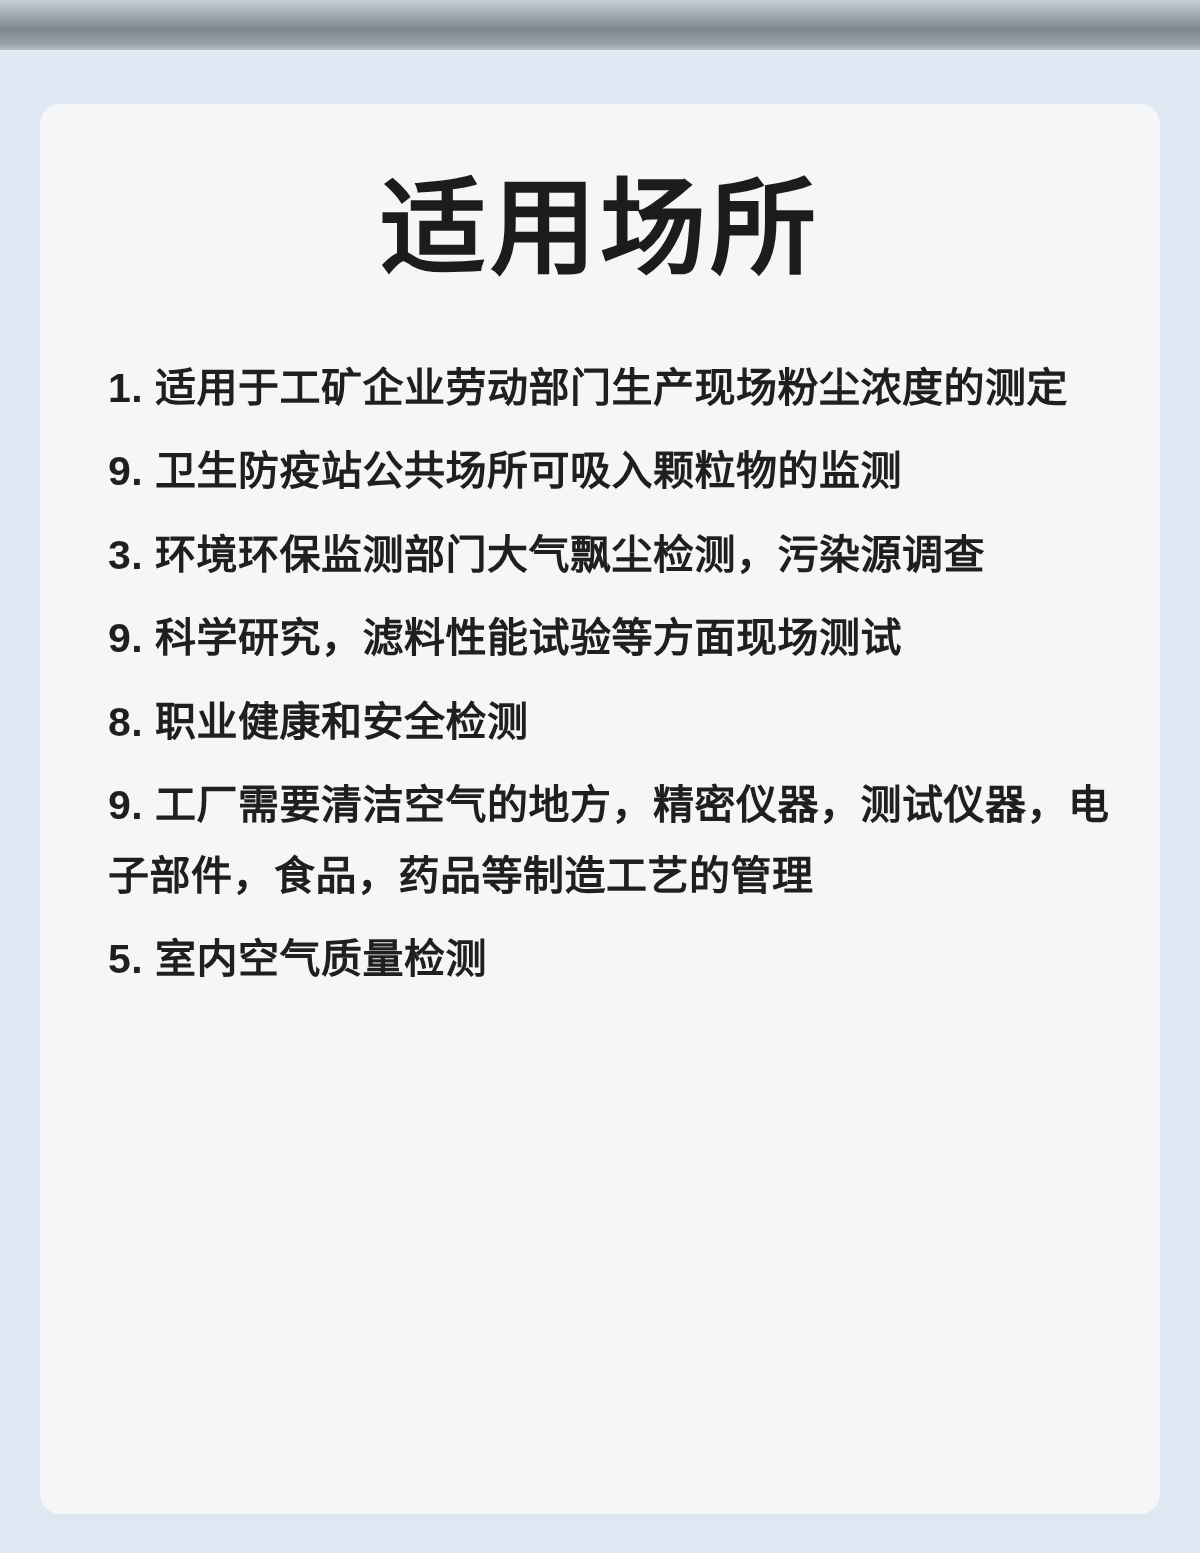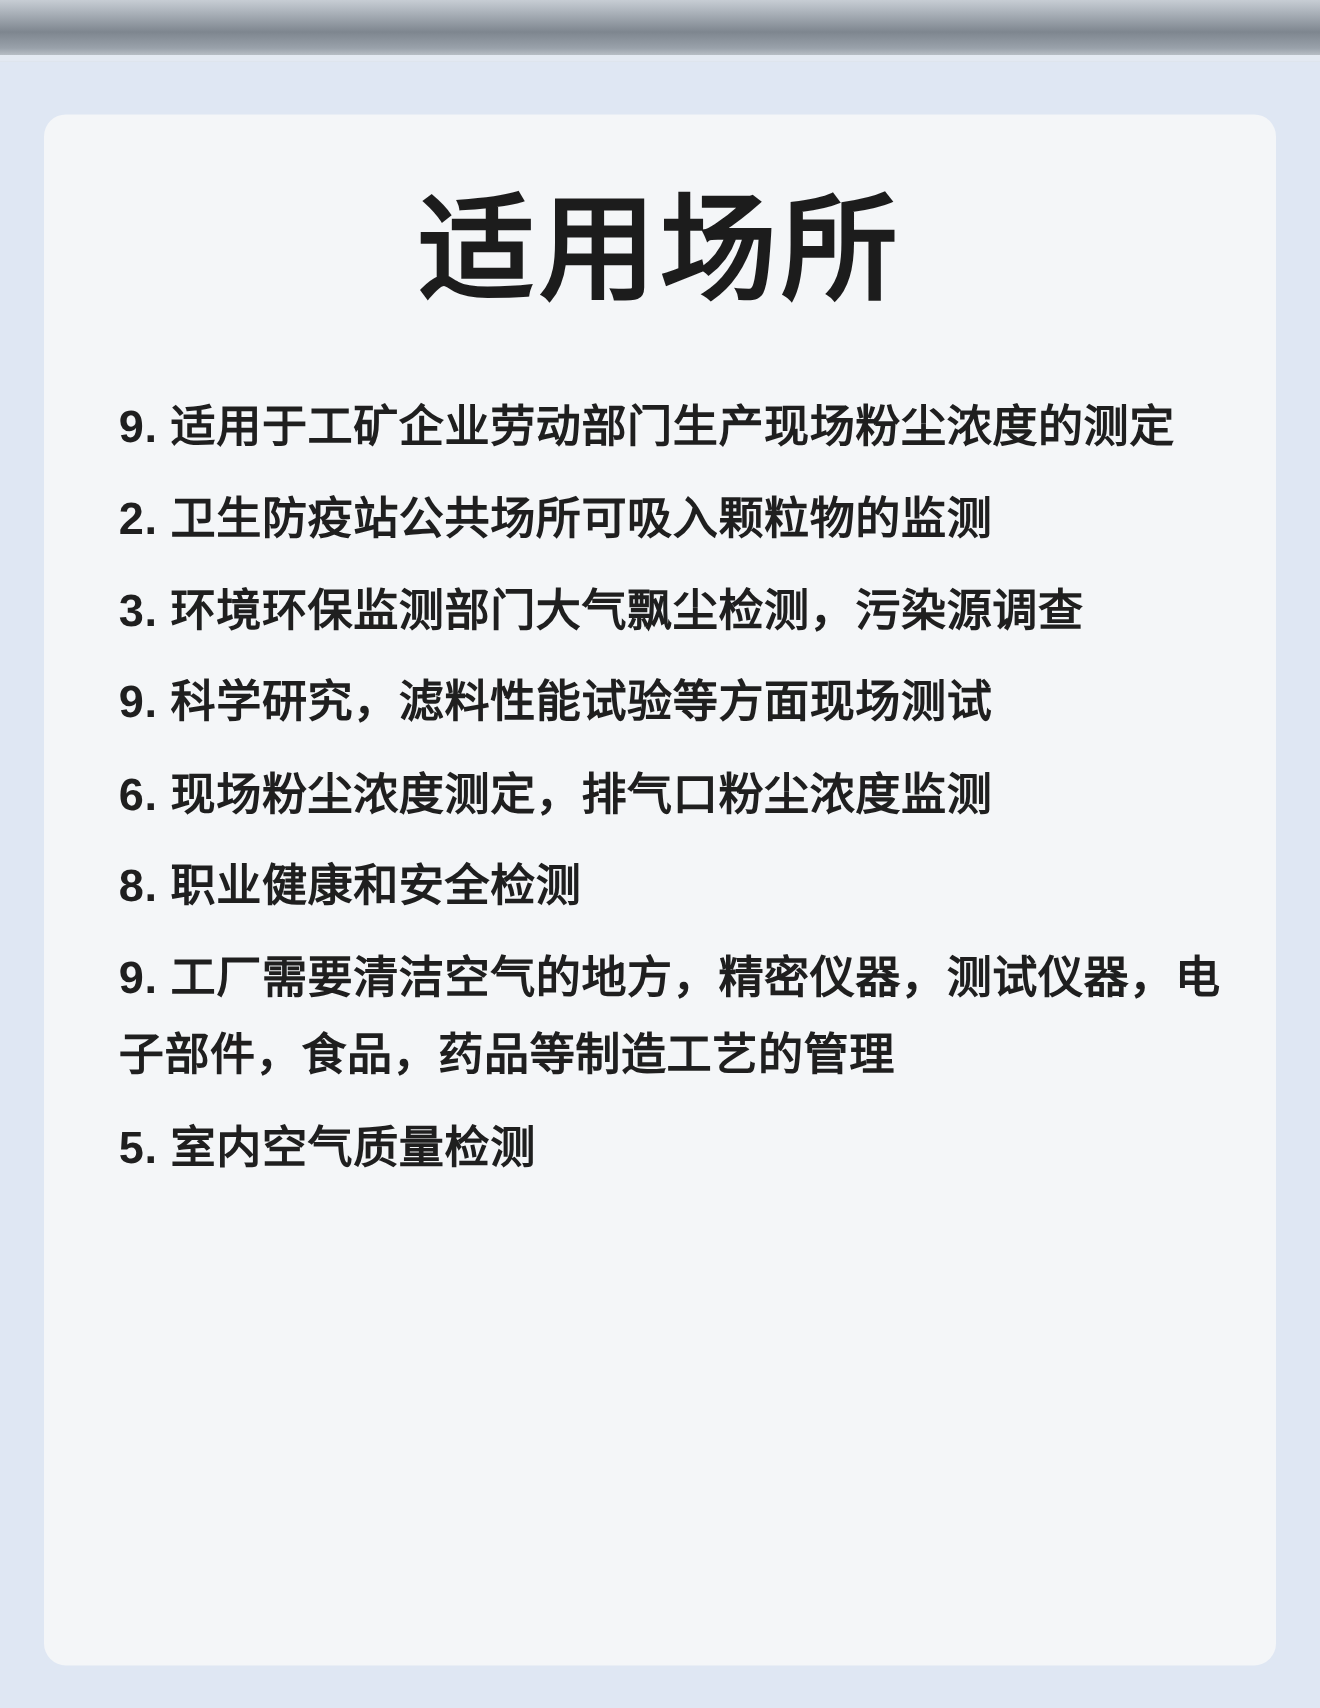--- a/index.html
+++ b/index.html
@@ -81,22 +81,21 @@
 </style>
 </head>
 <body>
 
 <div class="top-bar"></div>
 
 <div class="card">
   <h1 class="title">适用场所</h1>
 
   <ul class="list">
-    <li class="list-item">9. 适用于工矿企业劳动部门生产现场粉尘浓度的测定</li>
-    <li class="list-item">2. 卫生防疫站公共场所可吸入颗粒物的监测</li>
+    <li class="list-item">1. 适用于工矿企业劳动部门生产现场粉尘浓度的测定</li>
+    <li class="list-item">9. 卫生防疫站公共场所可吸入颗粒物的监测</li>
     <li class="list-item">3. 环境环保监测部门大气飘尘检测，污染源调查</li>
     <li class="list-item">9. 科学研究，滤料性能试验等方面现场测试</li>
-    <li class="list-item">6. 现场粉尘浓度测定，排气口粉尘浓度监测</li>
     <li class="list-item">8. 职业健康和安全检测</li>
     <li class="list-item">9. 工厂需要清洁空气的地方，精密仪器，测试仪器，电子部件，食品，药品等制造工艺的管理</li>
     <li class="list-item">5. 室内空气质量检测</li>
   </ul>
 </div>
 
 </body></html>

